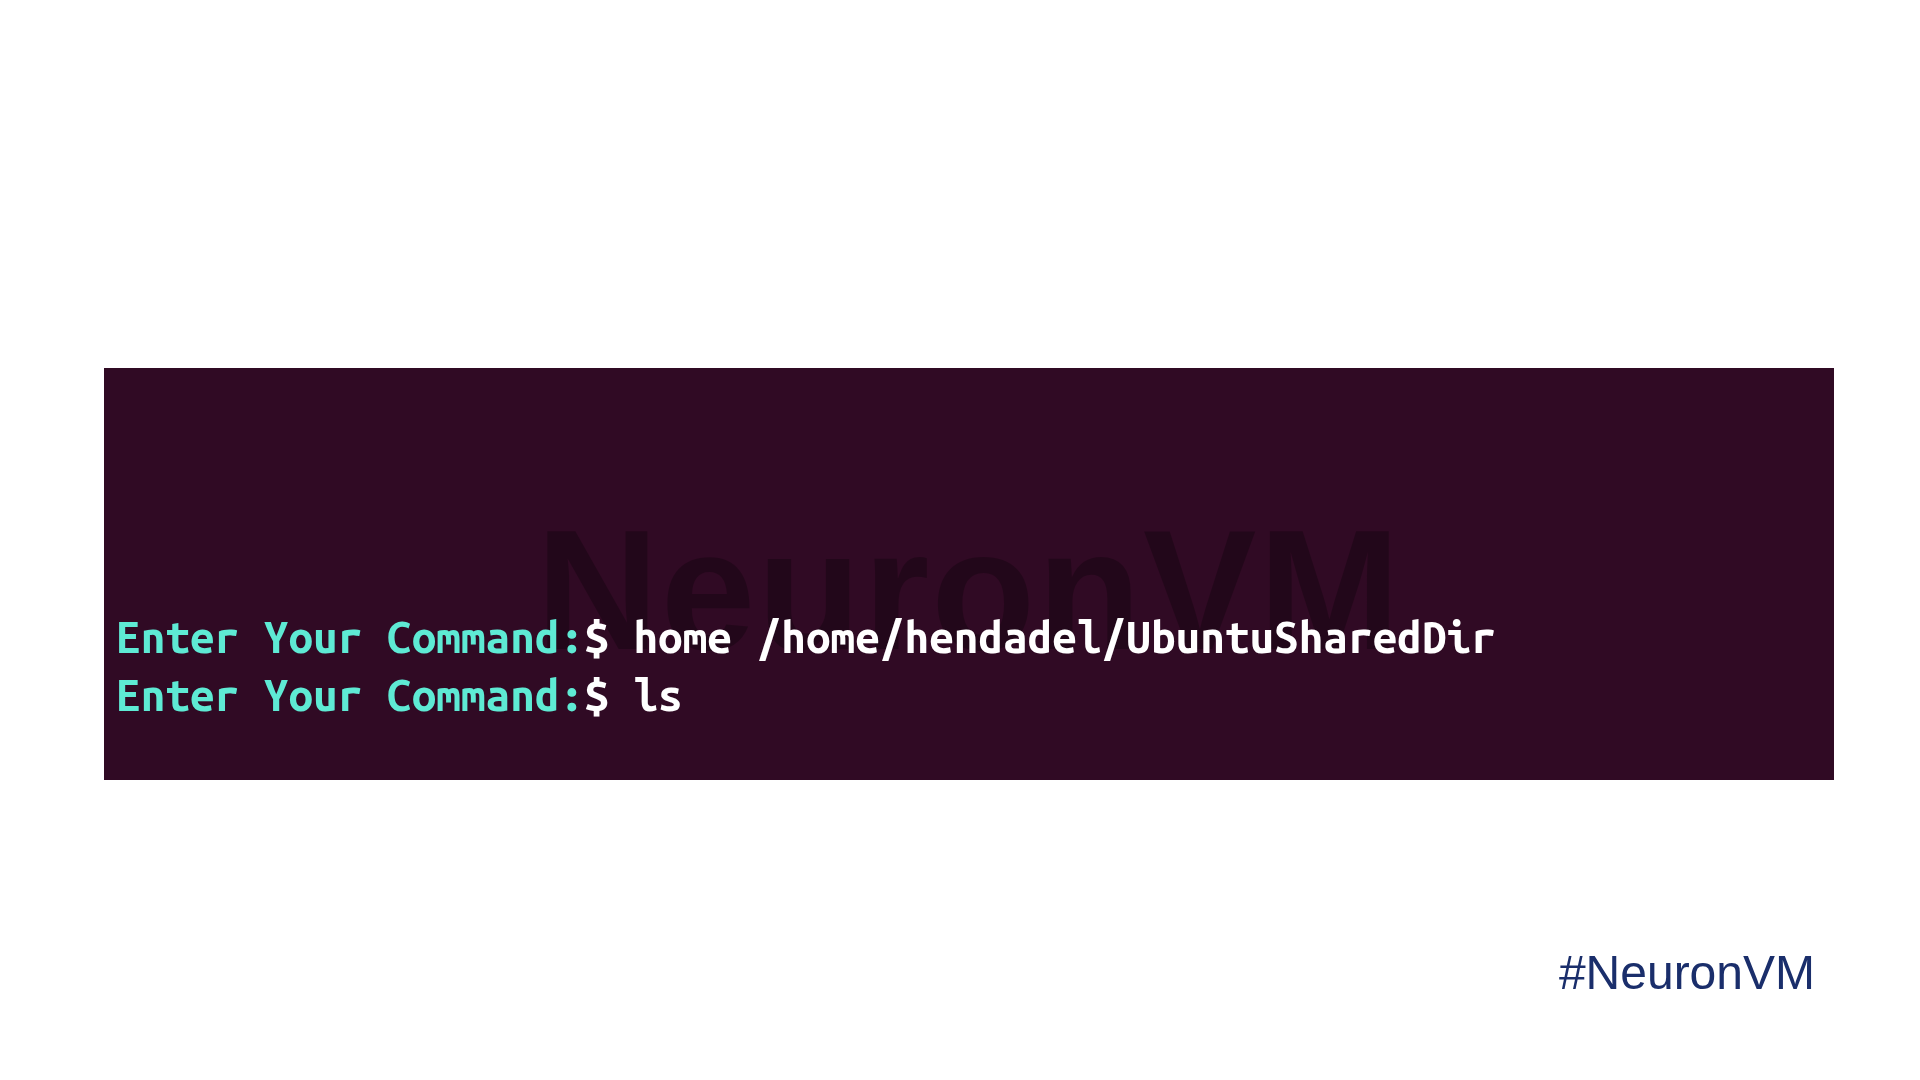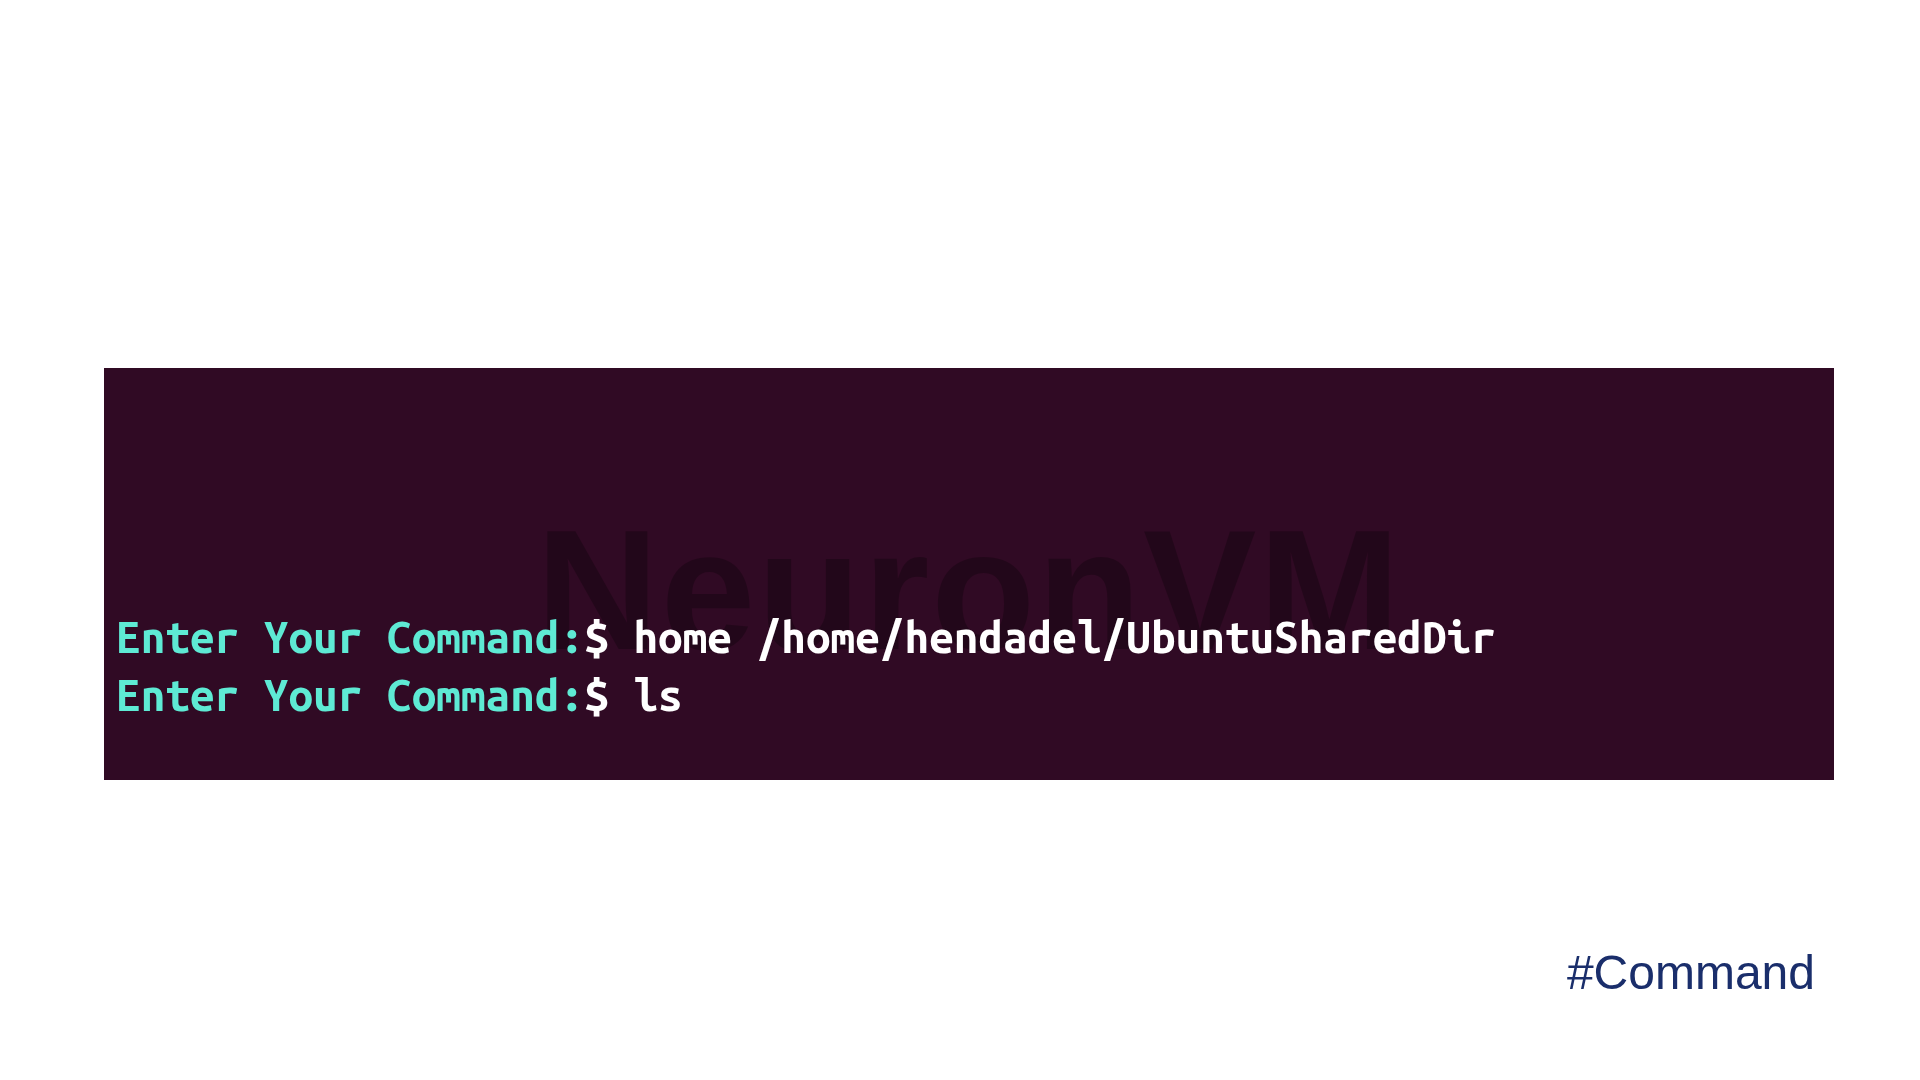--- a/index.html
+++ b/index.html
@@ -59,13 +59,13 @@
 <div class="terminal">
   <div class="watermark">NeuronVM</div>
   <div class="term-content">
 <span class="prompt">Enter Your Command:</span><span class="dollar">$</span> <span class="cmd">home /home/hendadel/UbuntuSharedDir</span>
 <span class="prompt">Enter Your Command:</span><span class="dollar">$</span> <span class="cmd">ls</span>
                  
              
  </div>
 </div>
 
-<div class="hashtag">#Command</div>
+<div class="hashtag">#NeuronVM</div>
 
 </body></html>

